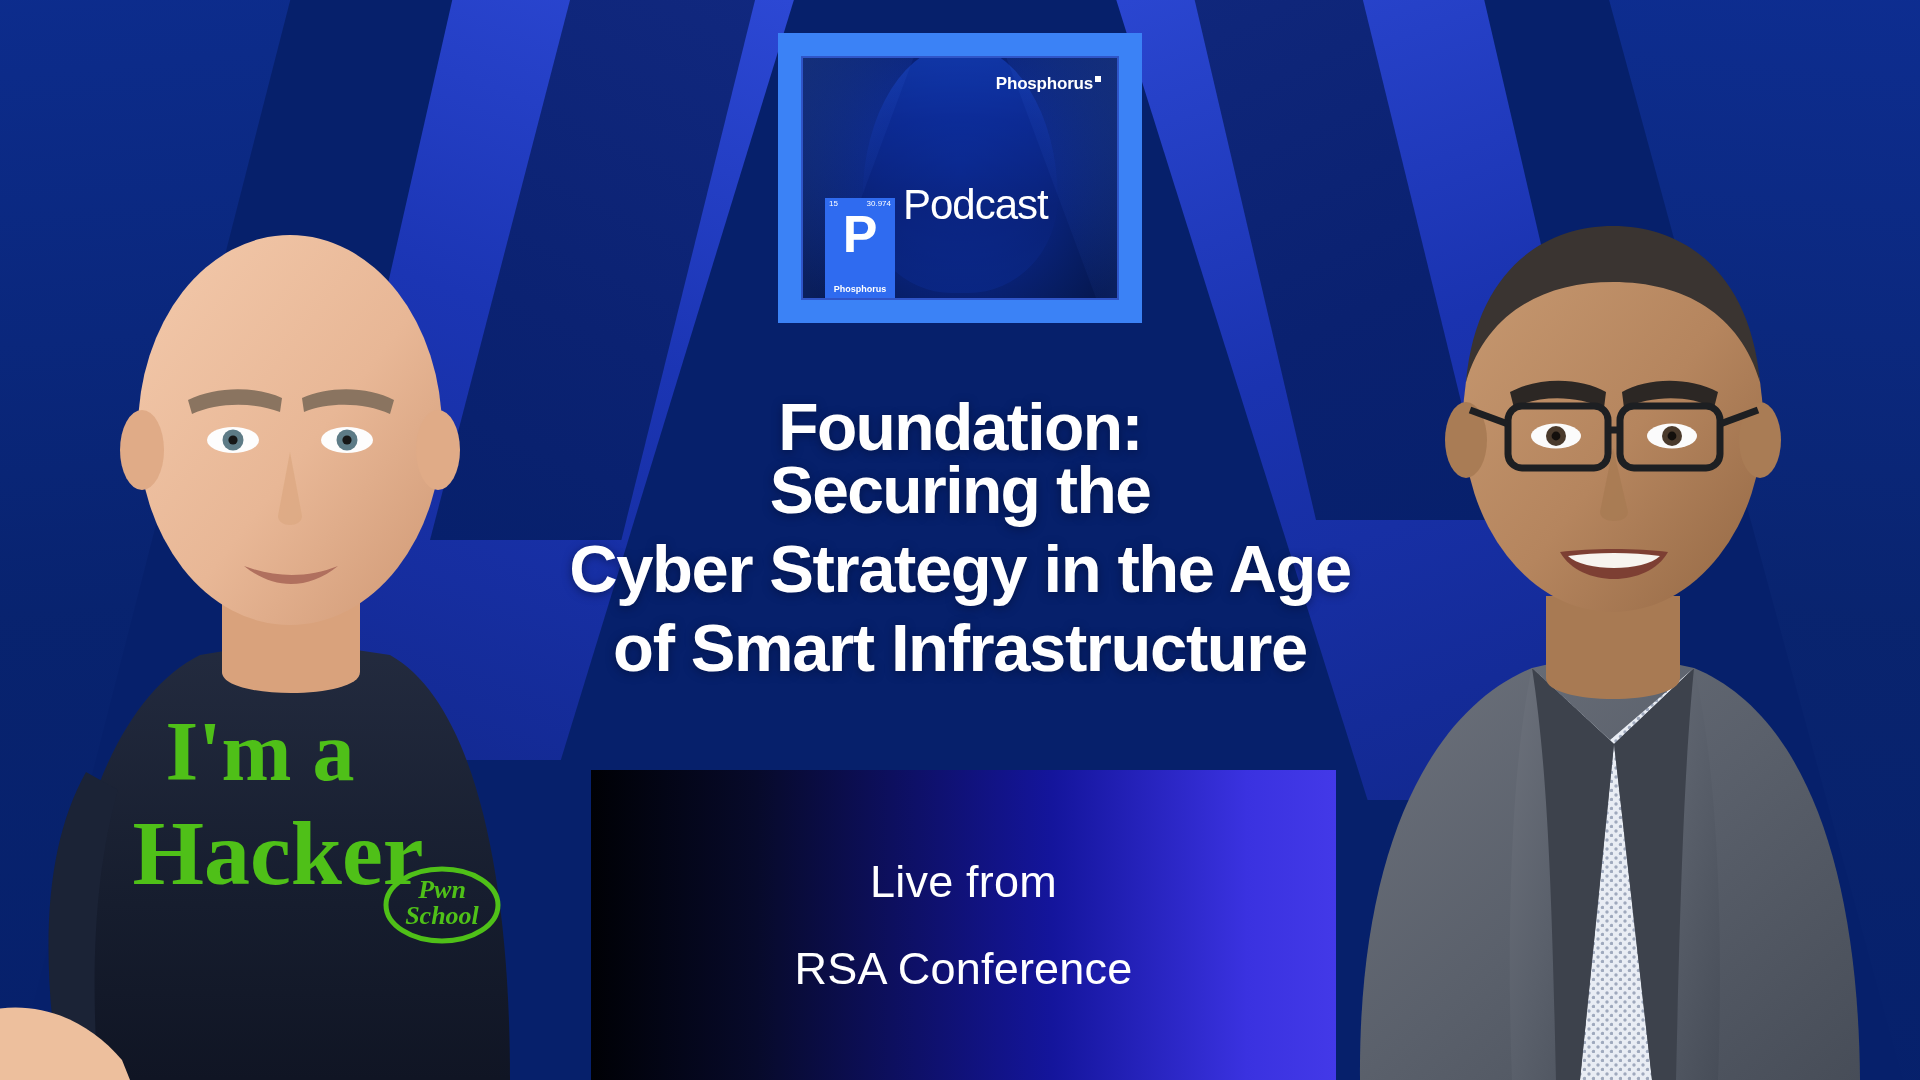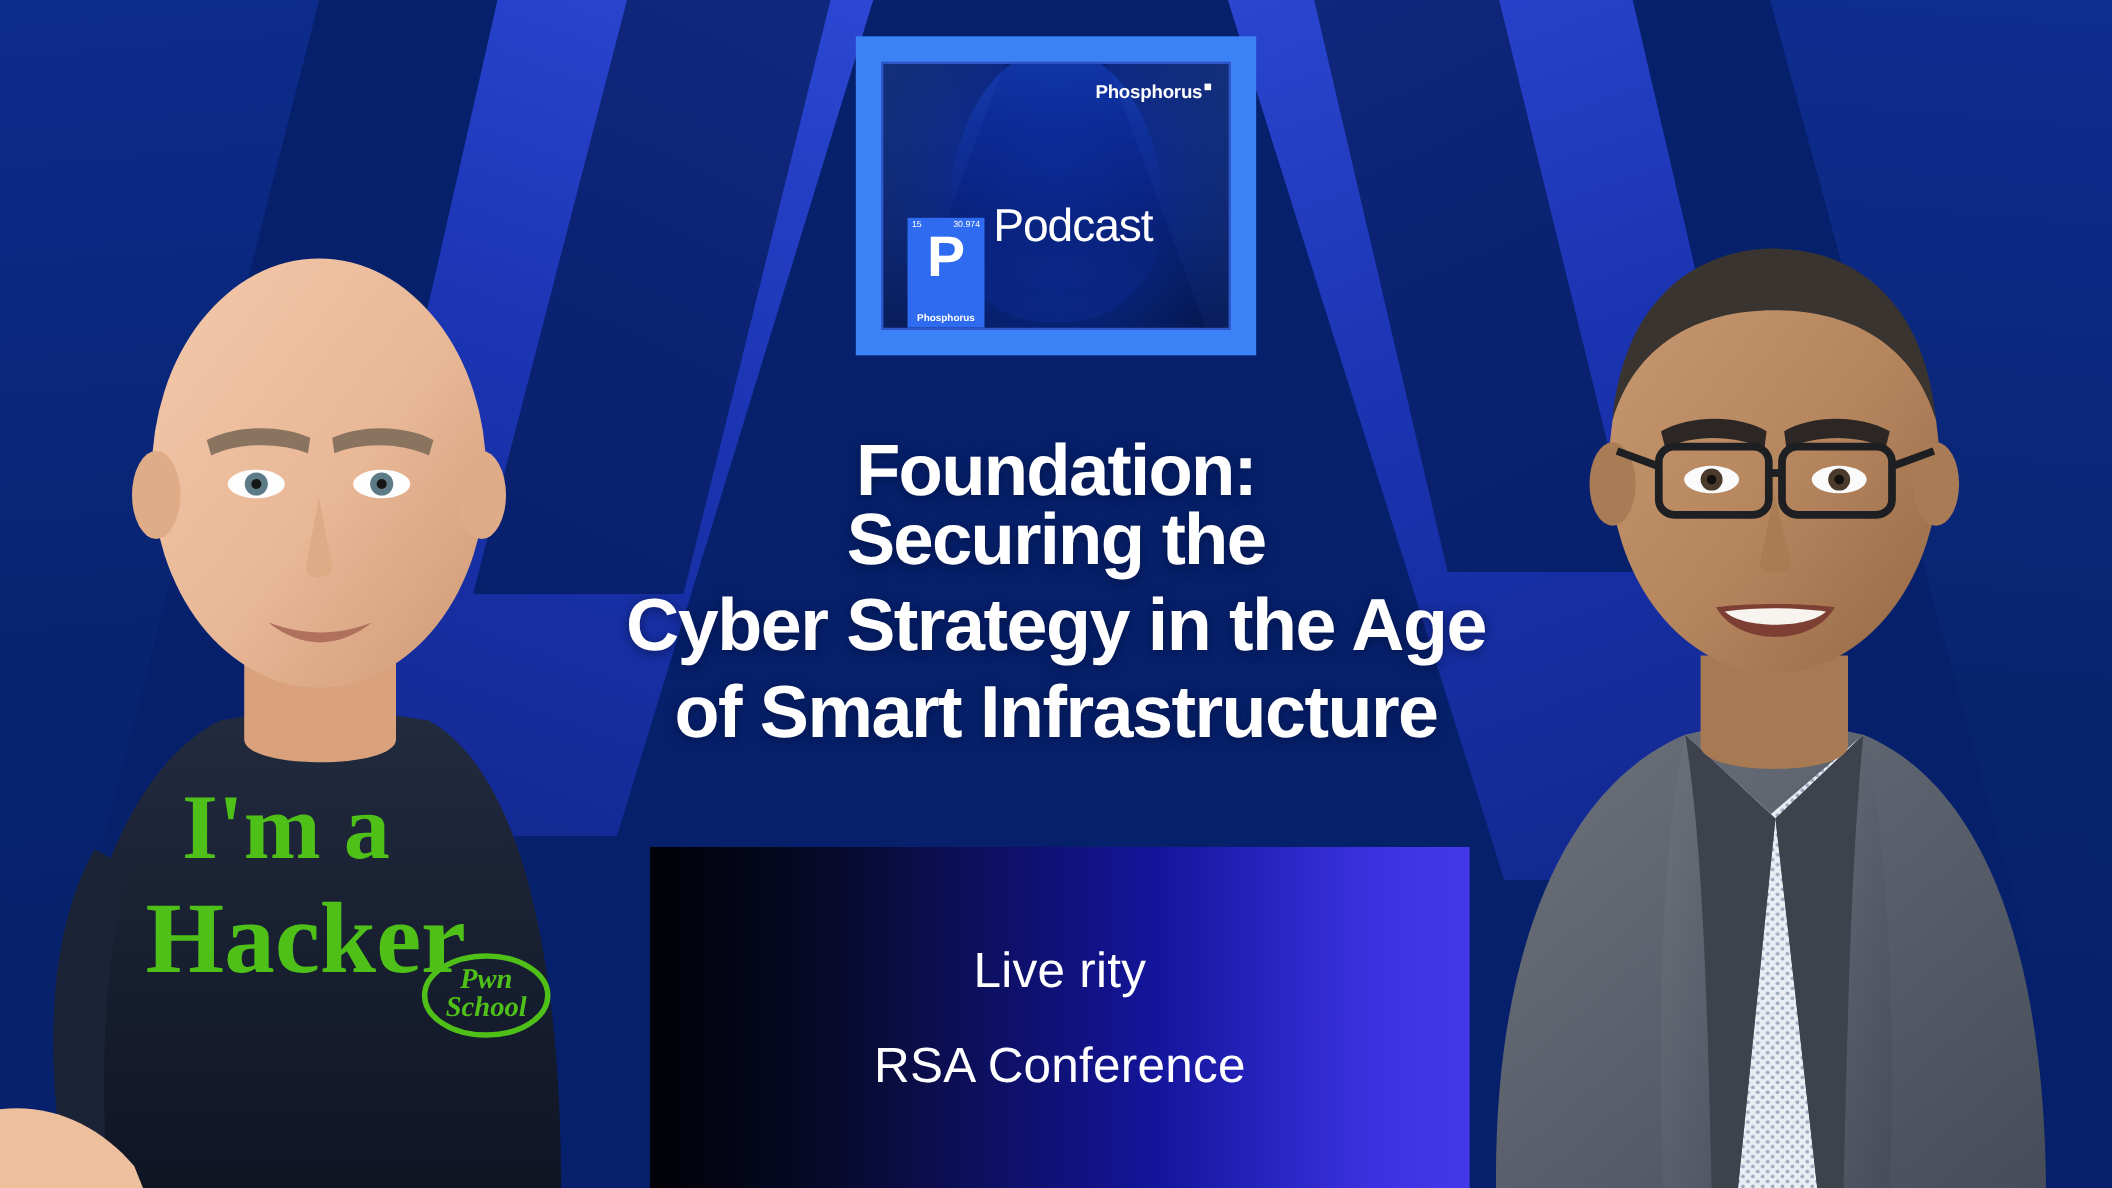--- a/index.html
+++ b/index.html
@@ -314,17 +314,17 @@
   </div>
 
   <div id="headline">
     <div class="hl-main">Foundation:</div>
     <div class="hl-main">Securing the</div>
     <div class="hl-sub">Cyber Strategy in the Age</div>
     <div class="hl-sub">of Smart Infrastructure</div>
   </div>
 
   <div id="live-banner">
-    <div class="bl">Live rity</div>
+    <div class="bl">Live from</div>
     <div class="bl">RSA Conference</div>
   </div>
 
 </div>
 
 </body></html>

